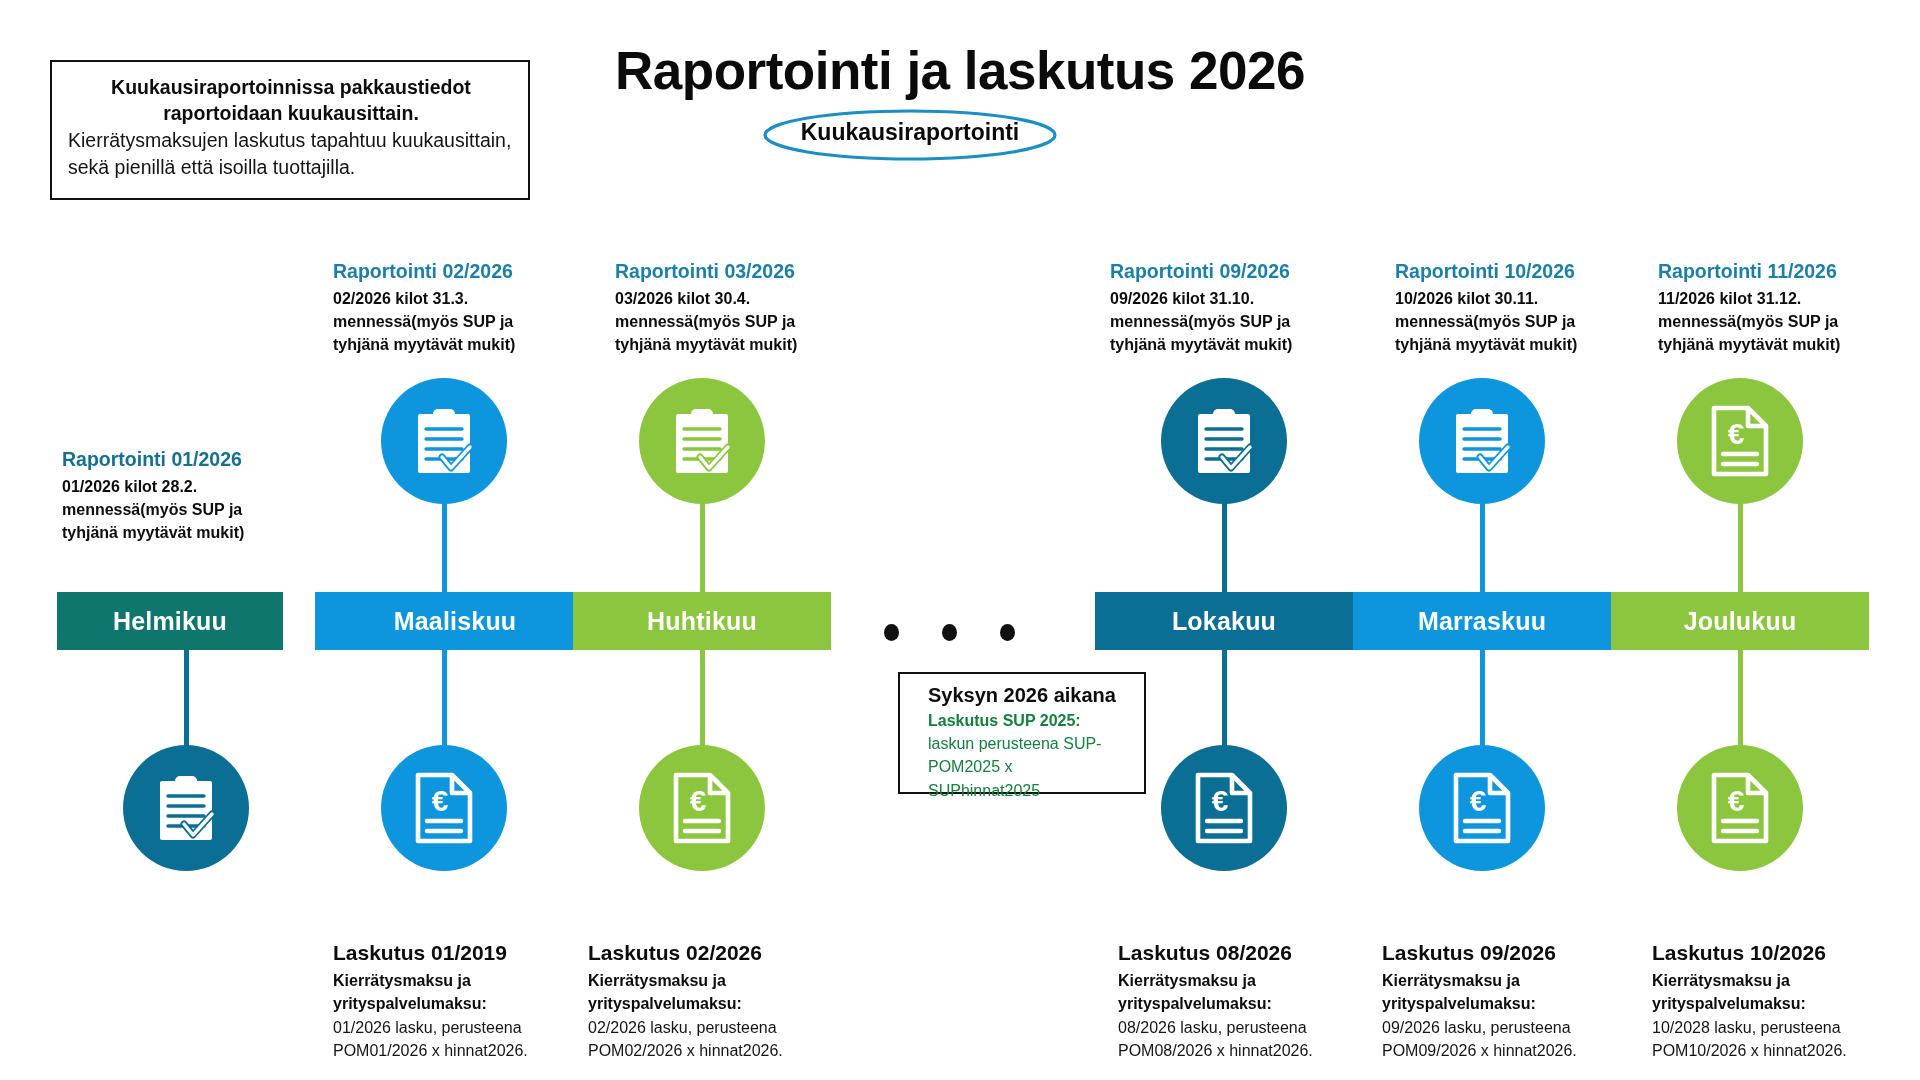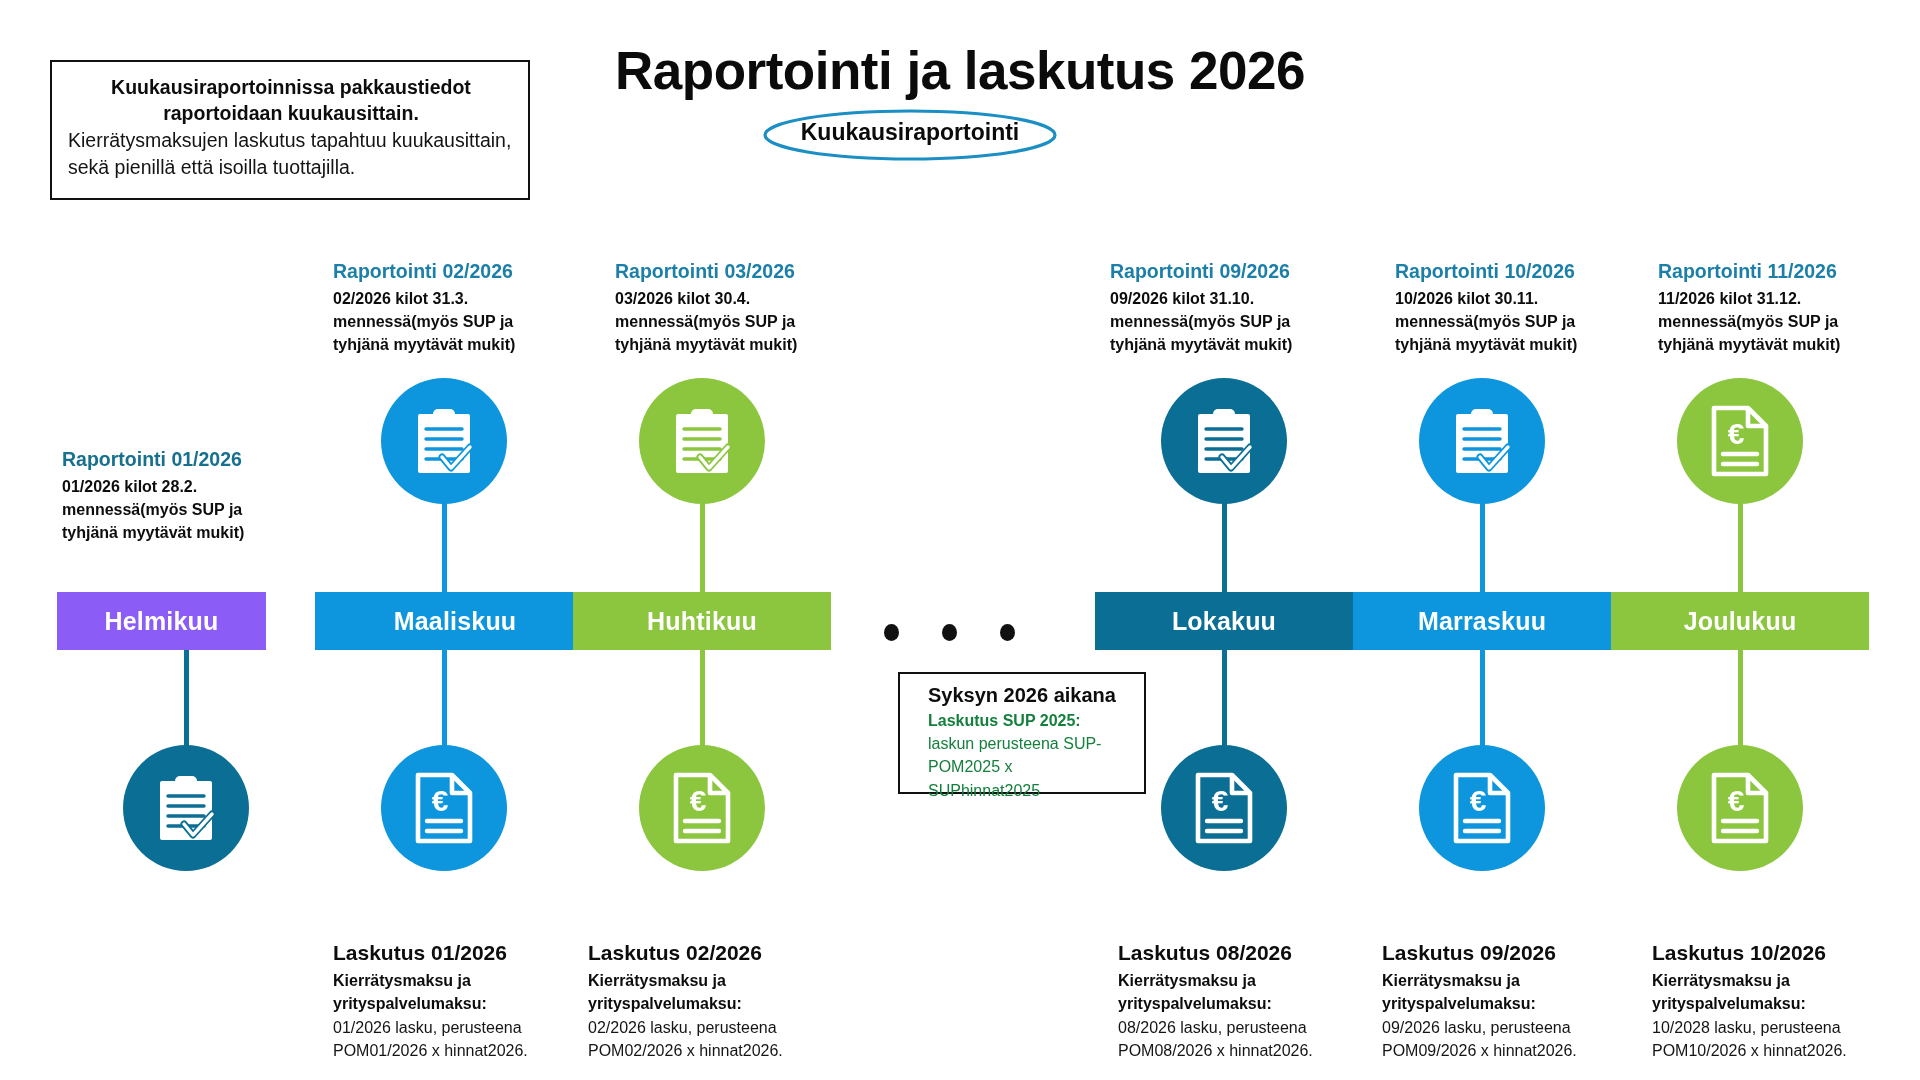--- a/index.html
+++ b/index.html
@@ -118,21 +118,21 @@
       <div class="stem" style="left: 1479.5px; background: rgb(13, 150, 221); top: 498px; height: 98px;"></div>
       <div class="stem" style="left: 1737.5px; background: rgb(140, 198, 63); top: 498px; height: 98px;"></div>
       <div class="stem" style="left: 183.5px; background: rgb(11, 110, 148); top: 648px; height: 103px;"></div>
       <div class="stem" style="left: 441.5px; background: rgb(13, 150, 221); top: 648px; height: 103px;"></div>
       <div class="stem" style="left: 699.5px; background: rgb(140, 198, 63); top: 648px; height: 103px;"></div>
       <div class="stem" style="left: 1221.5px; background: rgb(11, 110, 148); top: 648px; height: 103px;"></div>
       <div class="stem" style="left: 1479.5px; background: rgb(13, 150, 221); top: 648px; height: 103px;"></div>
       <div class="stem" style="left: 1737.5px; background: rgb(140, 198, 63); top: 648px; height: 103px;"></div>
     </div>
   <div id="layer-bar">
-      <div class="bar-seg" style="left: 57px; width: 209px; background: #8b5cf6;">
+      <div class="bar-seg" style="left: 57px; width: 226px; background: #0f766e;">
         <span>Helmikuu</span>
       </div>
       <div class="bar-seg" style="left: 315px; width: 280px; background: rgb(13, 150, 221);">
         <span>Maaliskuu</span>
       </div>
       <div class="bar-seg" style="left: 573px; width: 258px; background: rgb(140, 198, 63);">
         <span>Huhtikuu</span>
       </div>
       <div class="bar-seg" style="left: 1095px; width: 258px; background: rgb(11, 110, 148);">
         <span>Lokakuu</span>
@@ -318,21 +318,21 @@
         <span class="cap-sub">mennessä(myös SUP ja</span>
         <span class="cap-sub">tyhjänä myytävät mukit)</span>
       </div>
       <div class="cap cap-top" style="left: 1658px; top: 232px;">
         <span class="cap-title">Raportointi 11/2026</span>
         <span class="cap-sub">11/2026 kilot 31.12.</span>
         <span class="cap-sub">mennessä(myös SUP ja</span>
         <span class="cap-sub">tyhjänä myytävät mukit)</span>
       </div>
       <div class="cap cap-bot" style="left: 333px; top: 912px;">
-        <span class="cap-title">Laskutus 01/2026</span>
+        <span class="cap-title">Laskutus 01/2019</span>
         <span class="cap-sub">Kierrätysmaksu ja yrityspalvelumaksu:</span>
         <span class="cap-body">01/2026 lasku, perusteena POM01/2026 x hinnat2026.</span>
       </div>
       <div class="cap cap-bot" style="left: 588px; top: 912px;">
         <span class="cap-title">Laskutus 02/2026</span>
         <span class="cap-sub">Kierrätysmaksu ja yrityspalvelumaksu:</span>
         <span class="cap-body">02/2026 lasku, perusteena POM02/2026 x hinnat2026.</span>
       </div>
       <div class="cap cap-bot" style="left: 1118px; top: 912px;">
         <span class="cap-title">Laskutus 08/2026</span>

